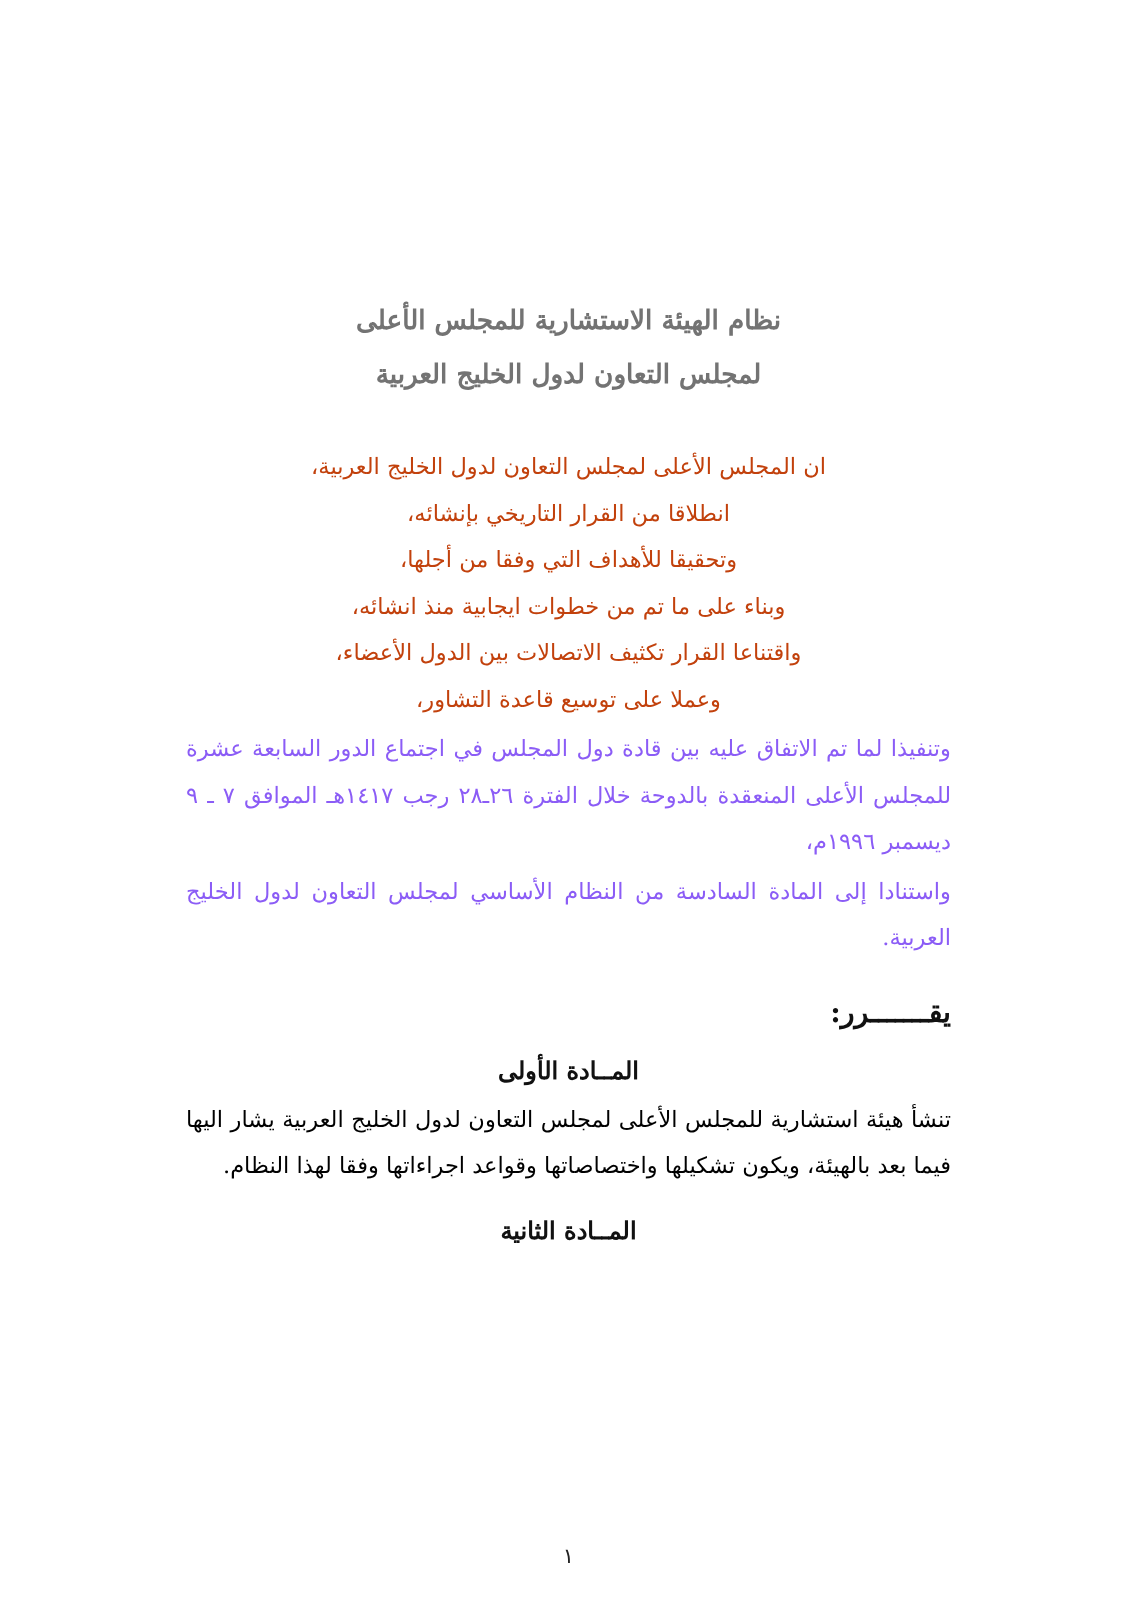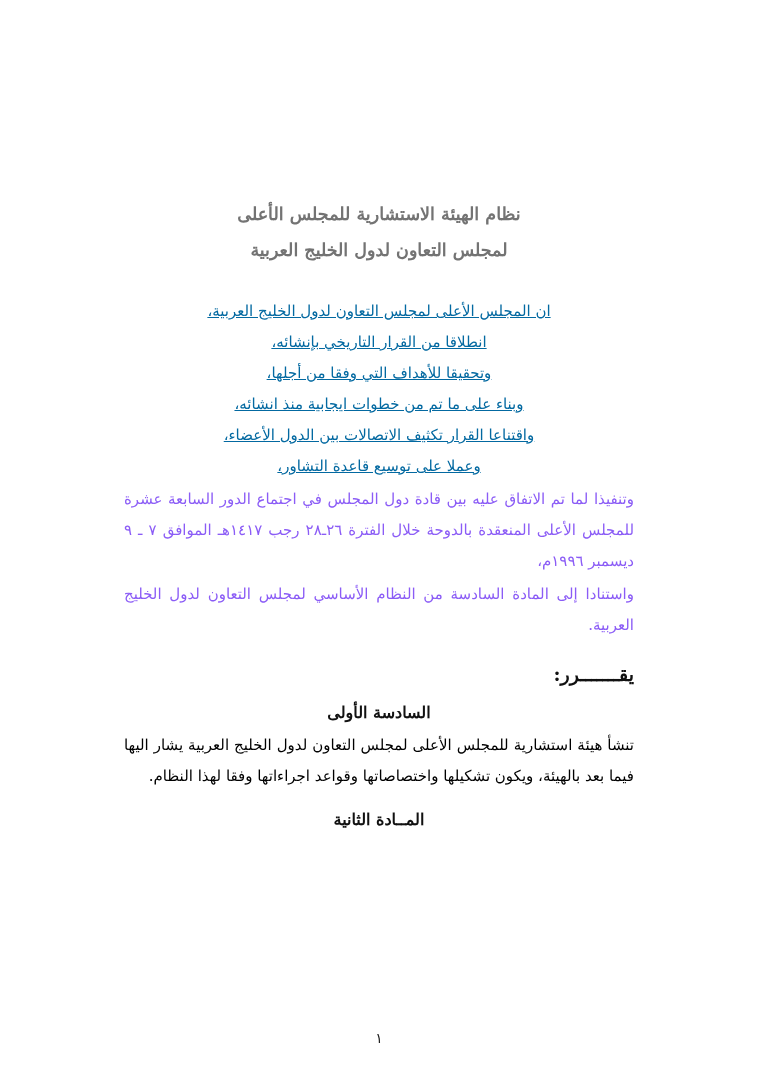--- a/index.html
+++ b/index.html
@@ -39,22 +39,21 @@
   .body-block {
     position: absolute;
     top: 296px;
     left: 124px;
     right: 124px;
   }
   .preamble {
     text-align: center;
     font-size: 15px;
     line-height: 31px;
-    color: #0369a1;
-    text-decoration: underline;
+    color: #c2410c;
   }
   .preamble .line {
     display: block;
   }
   .justified {
     margin-top: 2px;
     font-size: 15px;
     line-height: 31px;
     text-align: justify;
     text-align-last: right;
@@ -121,21 +120,21 @@
       <span class="line">وعملا على توسيع قاعدة التشاور،</span>
     </div>
 
     <div class="justified">
       <p>وتنفيذا لما تم الاتفاق عليه بين قادة دول المجلس في اجتماع الدور السابعة عشرة للمجلس الأعلى المنعقدة بالدوحة خلال الفترة ٢٦ـ٢٨ رجب ١٤١٧هـ الموافق ٧ ـ ٩ ديسمبر ١٩٩٦م،</p>
       <p>واستنادا إلى المادة السادسة من النظام الأساسي لمجلس التعاون لدول الخليج العربية.</p>
     </div>
 
     <div class="decision-word">يقـــــــرر:</div>
 
-    <div class="article-head">السادسة الأولى</div>
+    <div class="article-head">المــادة الأولى</div>
     <div class="article-body">تنشأ هيئة استشارية للمجلس الأعلى لمجلس التعاون لدول الخليج العربية يشار اليها فيما بعد بالهيئة، ويكون تشكيلها واختصاصاتها وقواعد اجراءاتها وفقا لهذا النظام.</div>
 
     <div class="article-head">المــادة الثانية</div>
 
   </div>
 
   <div class="page-number">١</div>
 
 </div>
 

